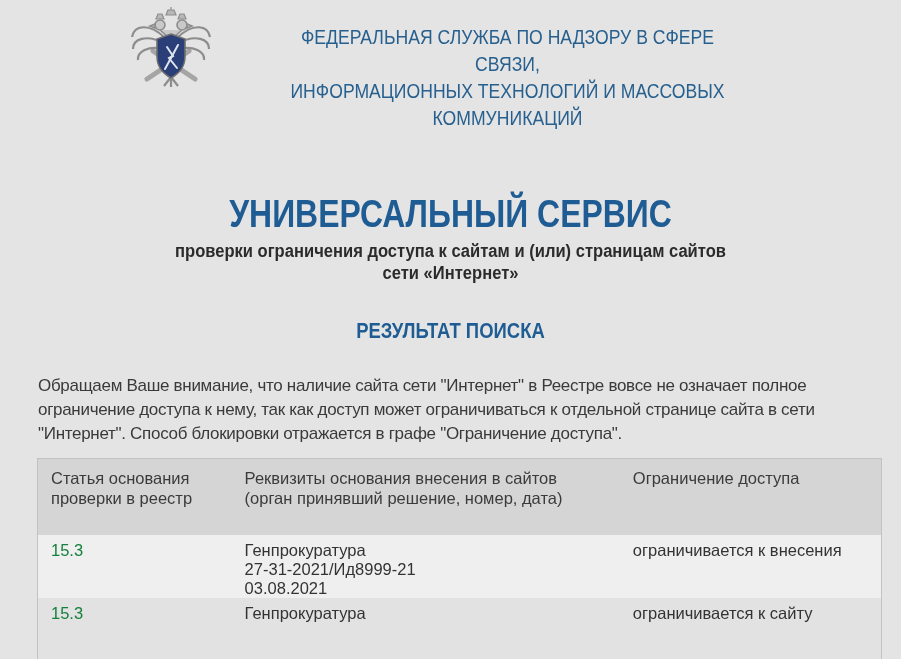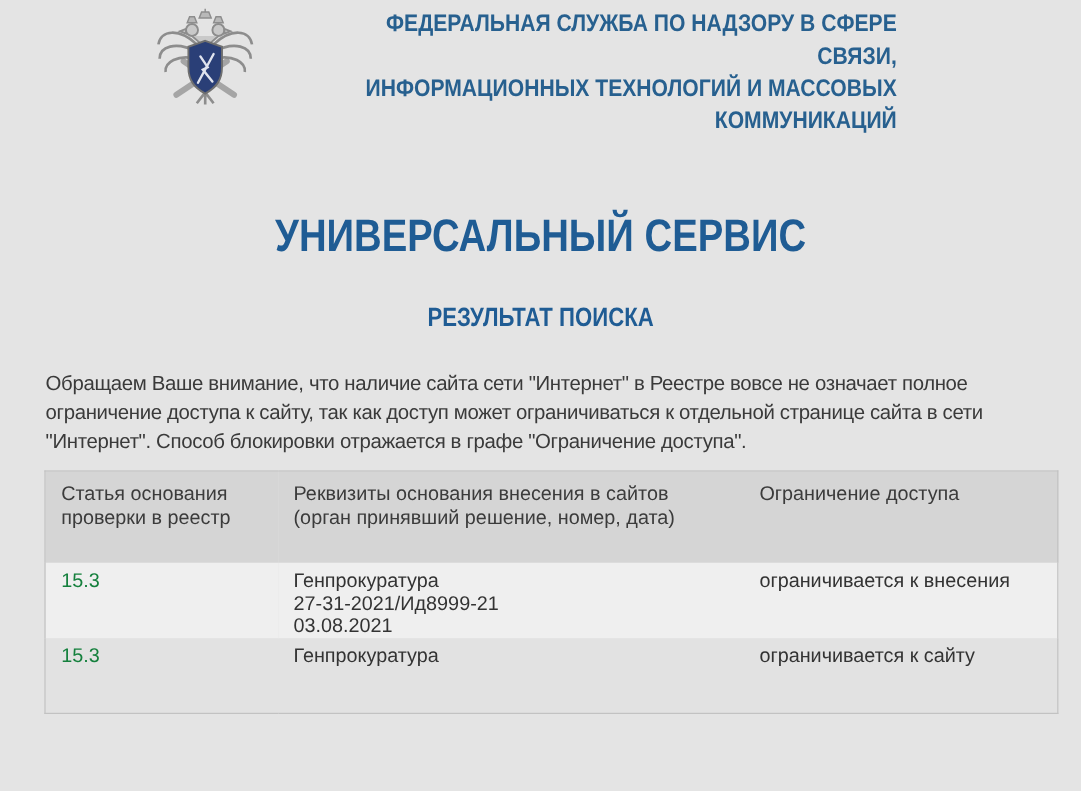--- a/index.html
+++ b/index.html
@@ -21,24 +21,25 @@
     padding-top: 7px;
   }
   .emblem {
     margin-left: 127px;
     width: 88px;
     height: 82px;
     flex: 0 0 auto;
   }
   .org-name {
     margin-left: 20px;
+    margin-top: 17px;
     width: 545px;
-    text-align: right;
+    text-align: center;
     color: #27608f;
-    font-weight: bold;
+    font-weight: normal;
     font-size: 20px;
     line-height: 27px;
   }
 
   
   .cx84 { transform: scaleX(0.84); transform-origin: 50% 50%; }
   .cx88 { transform: scaleX(0.88); transform-origin: 50% 50%; }
   .cx92 { transform: scaleX(0.92); transform-origin: 50% 50%; }
 
   
@@ -171,25 +172,29 @@
     </div>
     <div class="org-name">
       <div class="cx88">ФЕДЕРАЛЬНАЯ СЛУЖБА ПО НАДЗОРУ В СФЕРЕ СВЯЗИ,</div>
       <div class="cx88">ИНФОРМАЦИОННЫХ ТЕХНОЛОГИЙ И МАССОВЫХ КОММУНИКАЦИЙ</div>
     </div>
   </header>
 
   <main>
     <h1 class="service-title cx84">УНИВЕРСАЛЬНЫЙ СЕРВИС</h1>
 
+    <div class="service-subtitle">
+      <div class="cx92">проверки ограничения доступа к сайтам и (или) страницам сайтов</div>
+      <div class="cx92">сети «Интернет»</div>
+    </div>
 
     <h2 class="result-heading cx84">РЕЗУЛЬТАТ ПОИСКА</h2>
 
 
-    <p class="notice">Обращаем Ваше внимание, что наличие сайта сети "Интернет" в Реестре вовсе не означает полное ограничение доступа к сайту, так как доступ может ограничиваться к отдельной странице сайта в сети "Интернет". Способ блокировки отражается в графе "Ограничение доступа".</p>
+    <p class="notice">Обращаем Ваше внимание, что наличие сайта сети "Интернет" в Реестре вовсе не означает полное ограничение доступа к нему, так как доступ может ограничиваться к отдельной странице сайта в сети "Интернет". Способ блокировки отражается в графе "Ограничение доступа".</p>
 
     <table class="results-table">
       <colgroup>
         <col class="col-article">
         <col class="col-details">
         <col class="col-restriction">
       </colgroup>
       <thead>
         <tr>
           <th>

